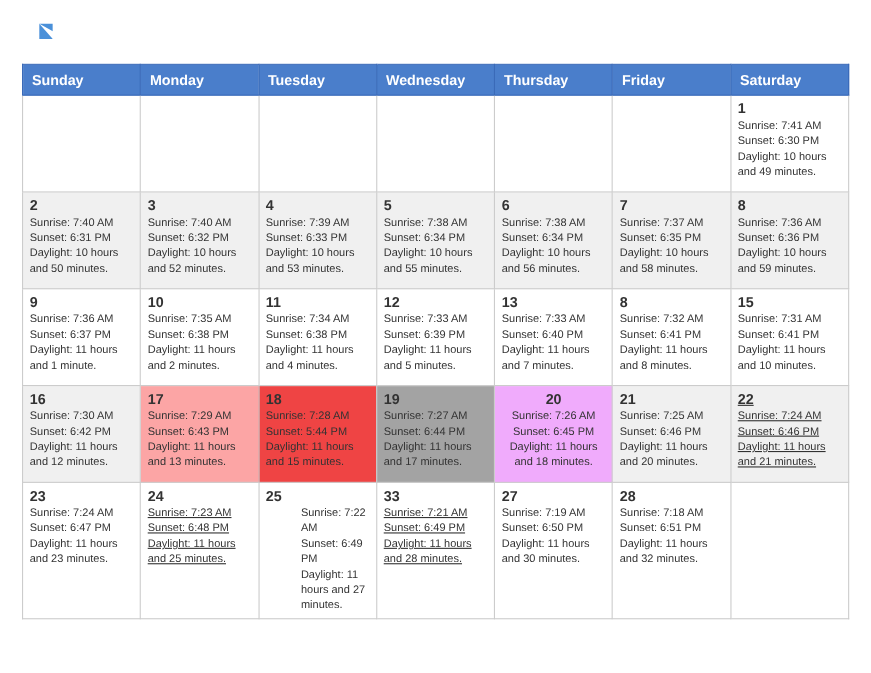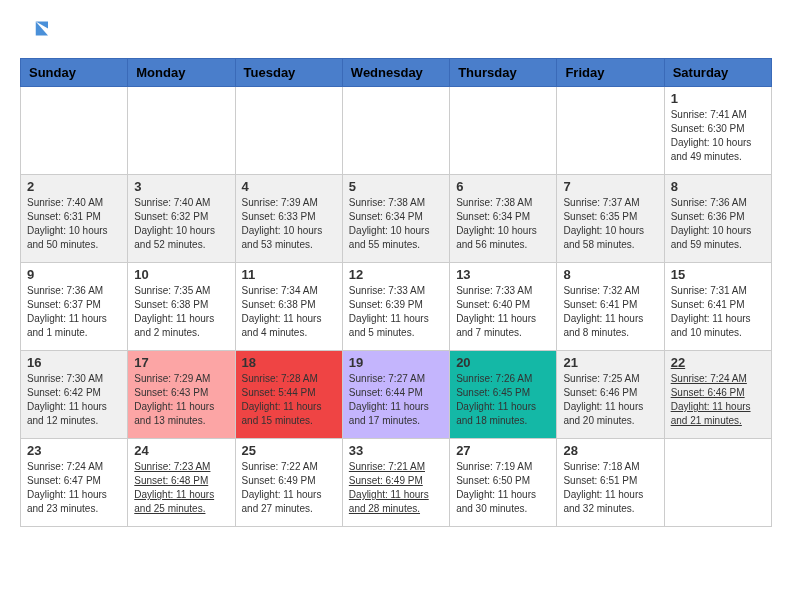--- a/index.html
+++ b/index.html
@@ -47,21 +47,21 @@
     .calendar-subtitle {
       font-size: 16px;
       color: #555;
     }
     table {
       width: 100%;
       border-collapse: collapse;
     }
     thead tr th {
       background-color: #4a7ecb;
-      color: #000000;
+      color: #ffffff;
       text-align: left;
       padding: 6px 8px;
       font-size: 13px;
       font-weight: bold;
       border: 1px solid #3a6ab8;
     }
     tbody tr td {
       vertical-align: top;
       border: 1px solid #ccc;
       padding: 4px 6px;
@@ -238,27 +238,27 @@
           <div class="day-info" style="white-space: pre-line;">Sunrise: 7:29 AM
 Sunset: 6:43 PM
 Daylight: 11 hours and 13 minutes.</div>
         </td>
         <td style="background: #ef4444;">
           <span class="day-num">18</span>
           <div class="day-info" style="white-space: pre-line;">Sunrise: 7:28 AM
 Sunset: 5:44 PM
 Daylight: 11 hours and 15 minutes.</div>
         </td>
-        <td style="background: #c4b5fd; margin-left: 44px;">
+        <td style="background: #a3a3a3; margin-left: 44px;">
           <span class="day-num">19</span>
           <div class="day-info" style="white-space: pre-line;">Sunrise: 7:27 AM
 Sunset: 6:44 PM
 Daylight: 11 hours and 17 minutes.</div>
         </td>
-        <td style="background: #14b8a6;">
+        <td style="background: #f0abfc; text-align: center;">
           <span class="day-num">20</span>
           <div class="day-info" style="white-space: pre-line;">Sunrise: 7:26 AM
 Sunset: 6:45 PM
 Daylight: 11 hours and 18 minutes.</div>
         </td>
         <td style="background: rgb(240, 240, 240);">
           <span class="day-num">21</span>
           <div class="day-info" style="white-space: pre-line;">Sunrise: 7:25 AM
 Sunset: 6:46 PM
 Daylight: 11 hours and 20 minutes.</div>
@@ -278,21 +278,21 @@
 Daylight: 11 hours and 23 minutes.</div>
         </td>
         <td>
           <span class="day-num">24</span>
           <div class="day-info" style="white-space: pre-line; text-decoration: underline;">Sunrise: 7:23 AM
 Sunset: 6:48 PM
 Daylight: 11 hours and 25 minutes.</div>
         </td>
         <td>
           <span class="day-num">25</span>
-          <div class="day-info" style="white-space: pre-line;">Sunrise: 7:22 AM
+          <div class="day-info" style="white-space: pre-line; margin-left: 32px;">Sunrise: 7:22 AM
 Sunset: 6:49 PM
 Daylight: 11 hours and 27 minutes.</div>
         </td>
         <td>
           <span class="day-num">33</span>
           <div class="day-info" style="white-space: pre-line; text-decoration: underline;">Sunrise: 7:21 AM
 Sunset: 6:49 PM
 Daylight: 11 hours and 28 minutes.</div>
         </td>
         <td>

